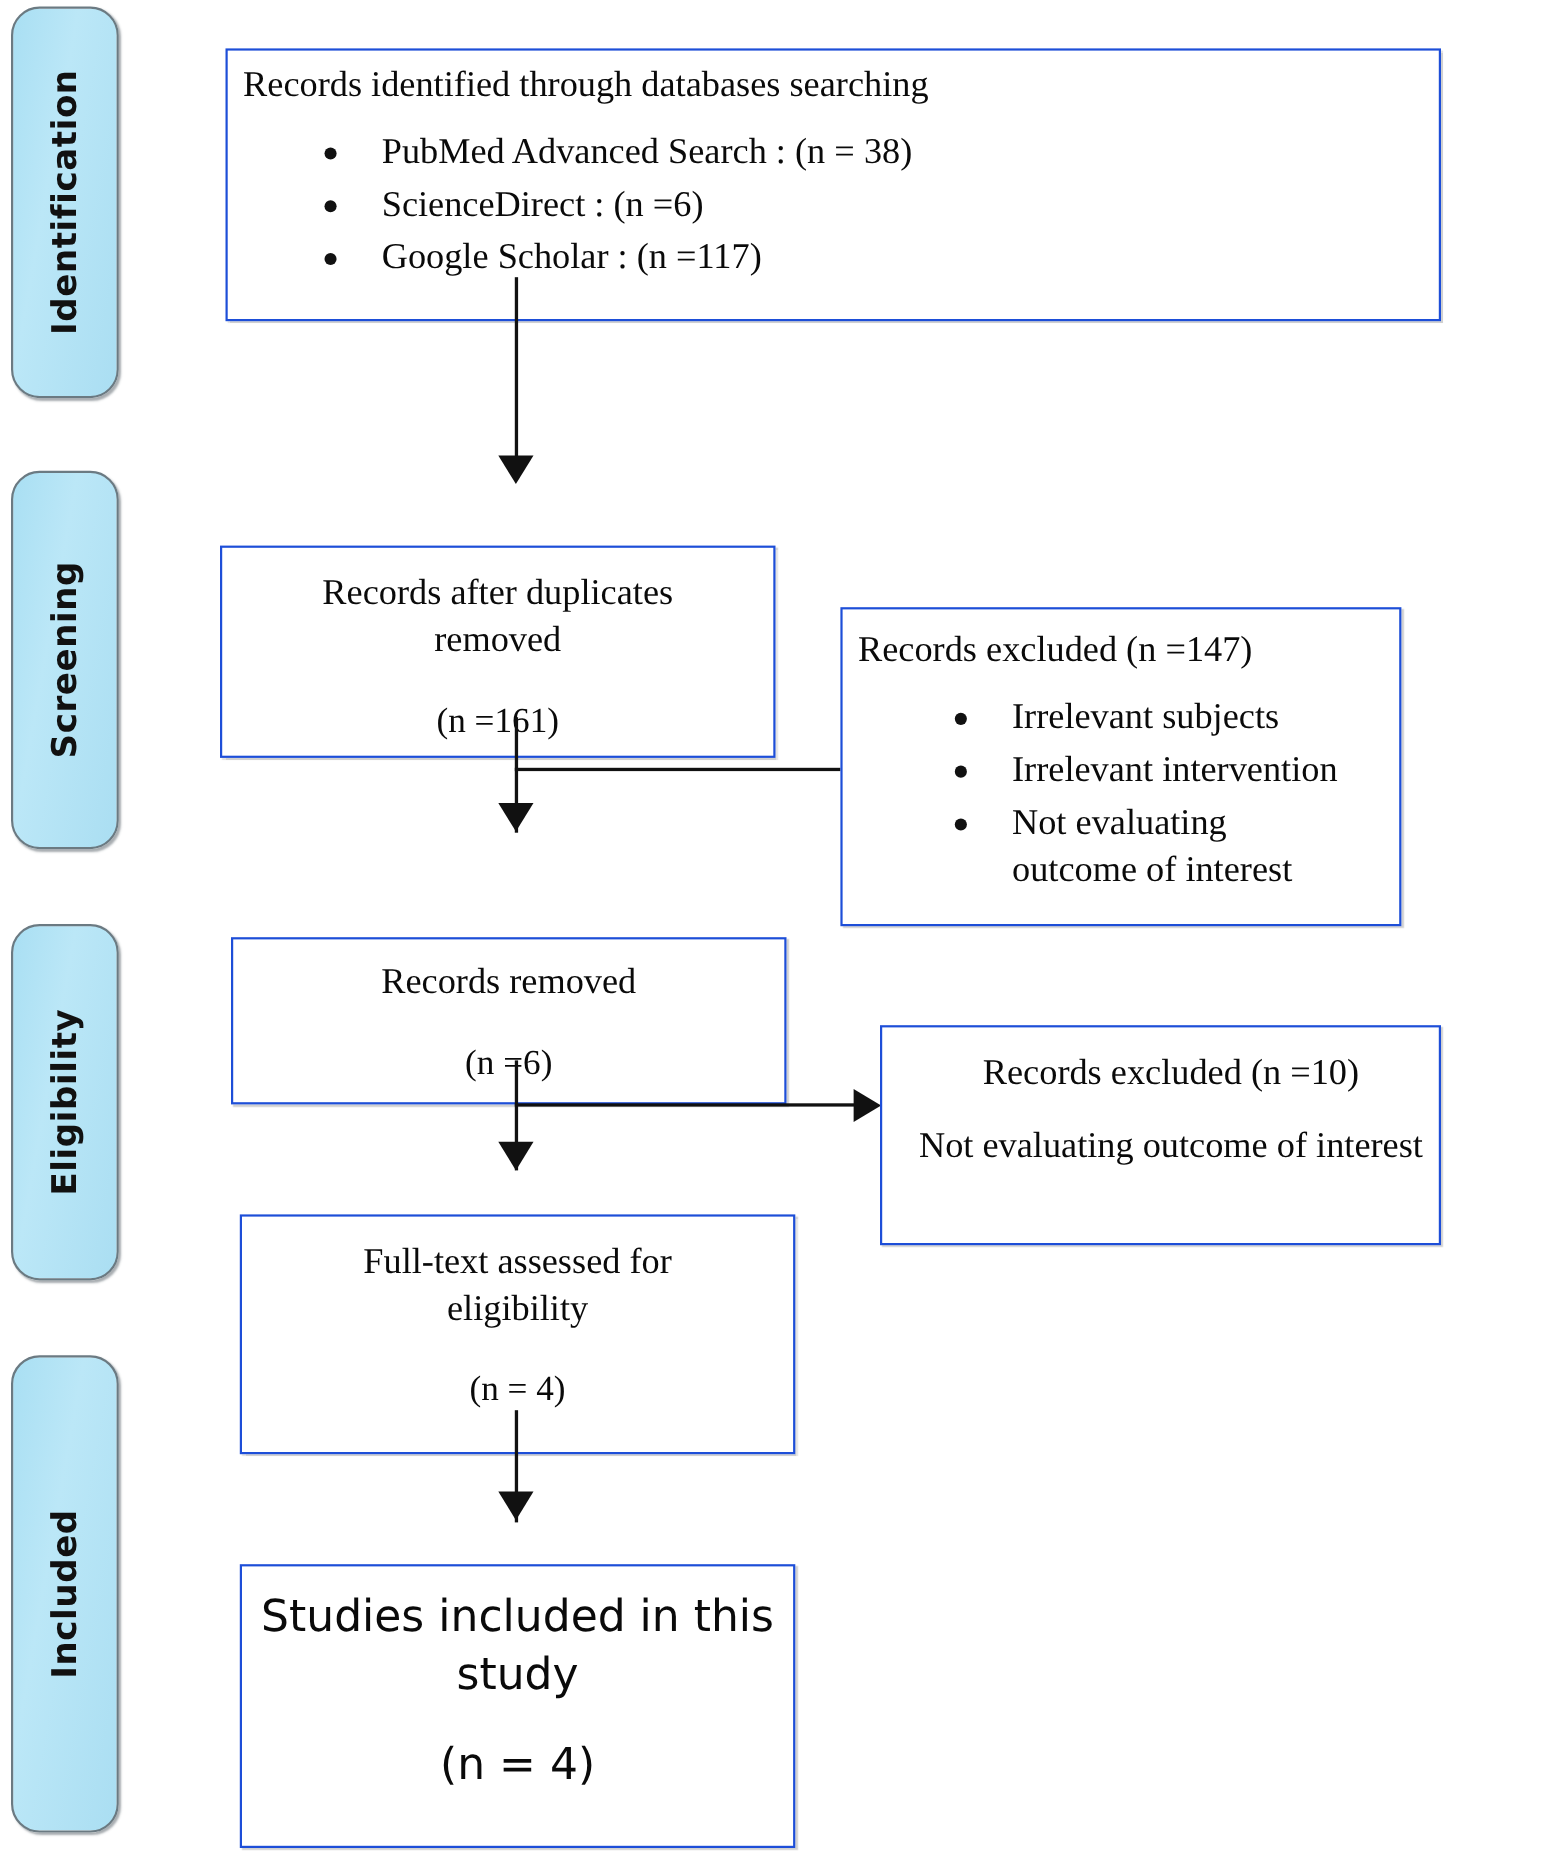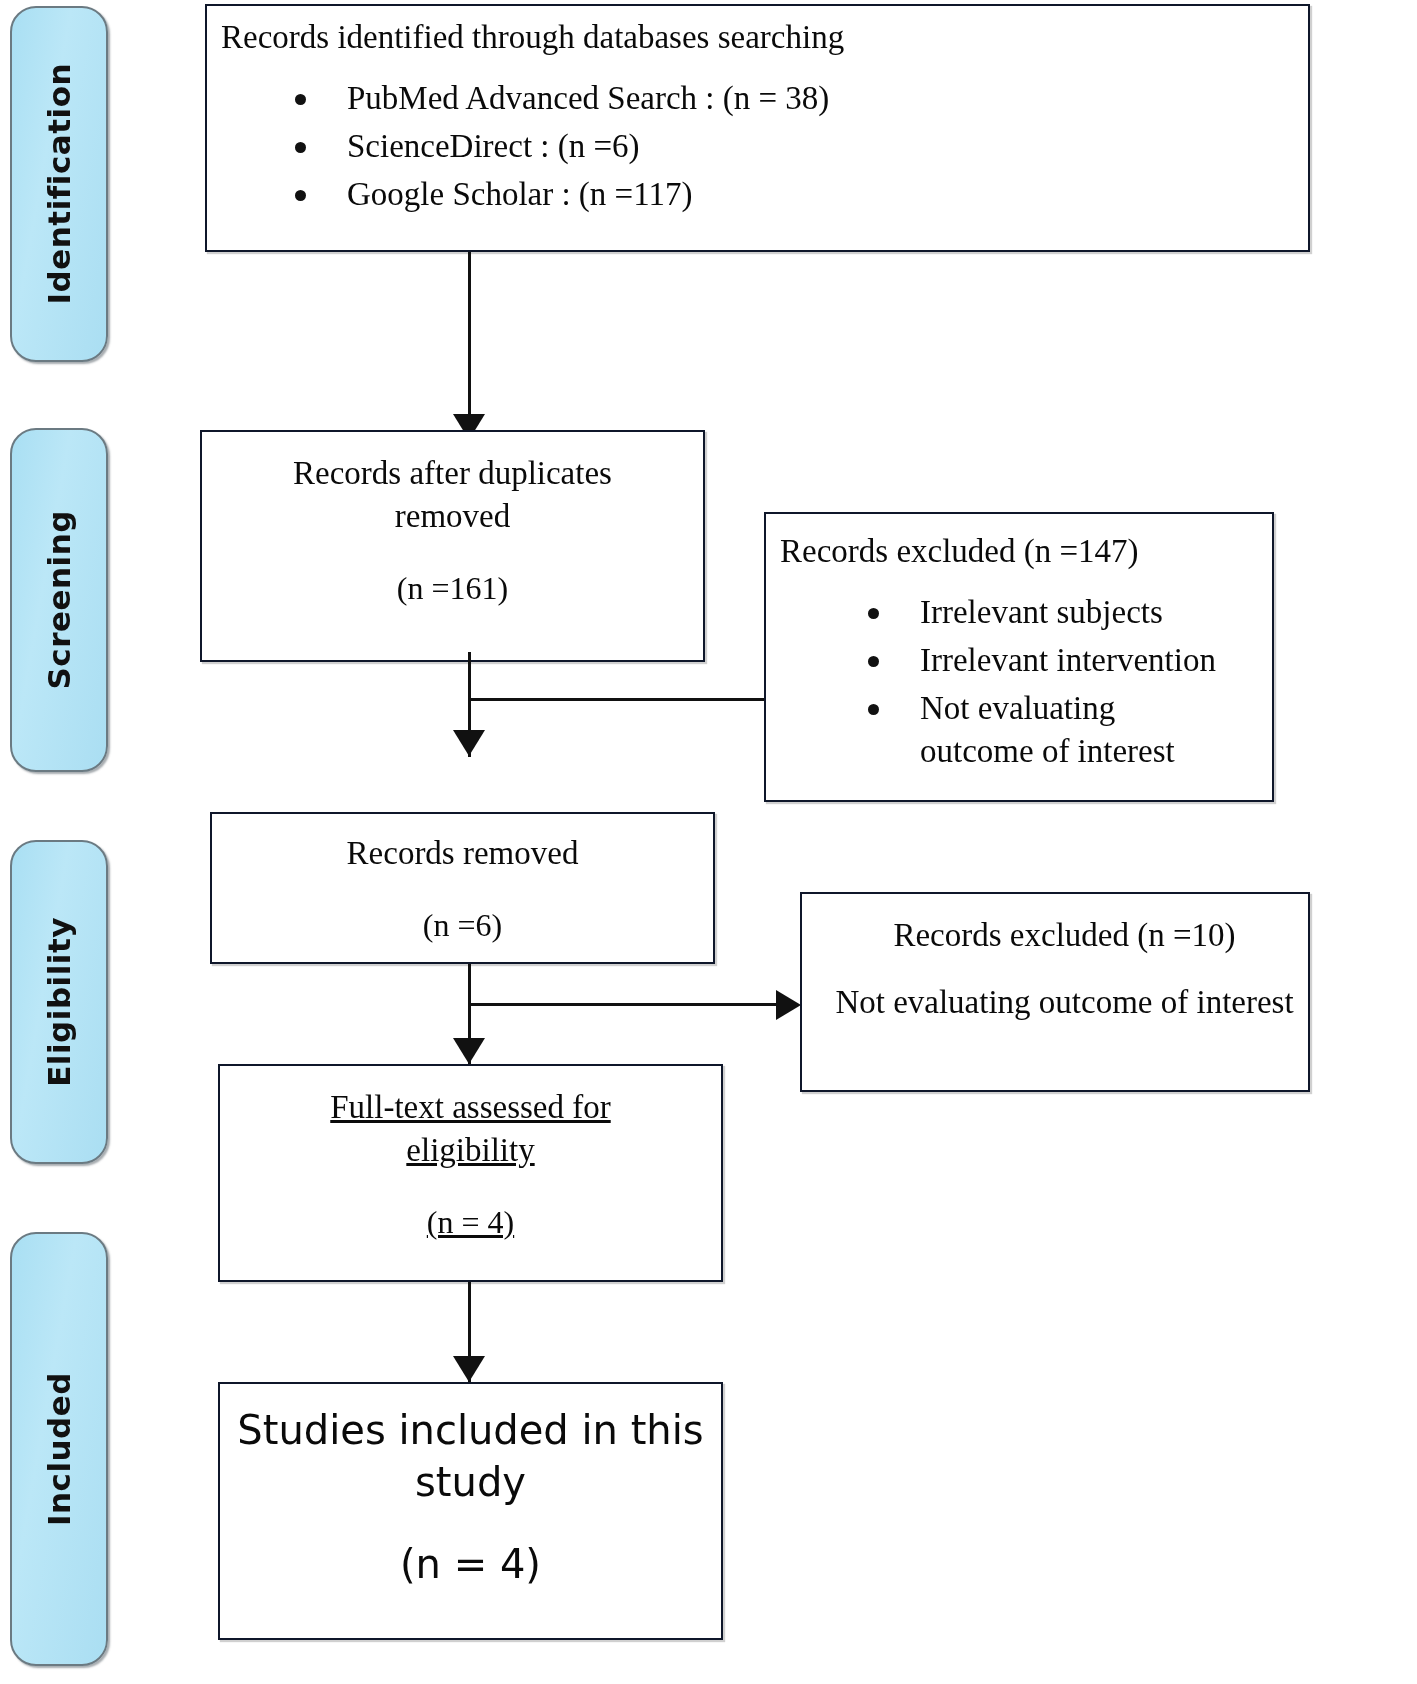--- a/index.html
+++ b/index.html
@@ -38,24 +38,25 @@
     color: #111111;
     writing-mode: vertical-rl;
     transform: rotate(180deg);
     white-space: nowrap;
   }
 
   
   .flow-box {
     position: absolute;
     background: #ffffff;
-    border: 2px solid #0f172a;
+    border: 2px solid #1d4ed8;
     box-shadow: 2px 2px 1px rgba(120,120,120,0.35);
     box-sizing: border-box;
     padding: 10px 14px;
+    margin-top: 40px;
   }
   .box-title {
     font-size: 33px;
     line-height: 1.30;
     white-space: pre-line;
   }
   .box-title.left { text-align: left; }
   .box-title.center { text-align: center; }
   .box-count {
     font-size: 32px;
@@ -161,21 +162,21 @@
       <li>
         <span class="bullet-dot"></span>
         <span>Google Scholar : (n =117)</span>
       </li>
     </ul>
   </div>
 
   <div class="vline" style="left:468px; top:252px; height:168px;"></div>
   <div class="arrow-down" style="left:453px; top:414px;"></div>
 
-  <div class="flow-box" style="left:200px; top:430px; width:505px; height:232px;">
+  <div class="flow-box" style="left:200px; top:456px; width:505px; height:193px;">
     <div class="box-title center" style="margin-top:10px;">Records after duplicates
 removed</div>
     <div class="box-count gap">(n =161)</div>
   </div>
 
   <div class="vline" style="left:468px; top:652px; height:105px;"></div>
   <div class="arrow-down" style="left:453px; top:730px;"></div>
   <div class="hline" style="left:468px; top:698px; width:310px;"></div>
   <div class="arrow-right" style="left:776px; top:685px;"></div>
 
@@ -207,21 +208,21 @@
   <div class="arrow-down" style="left:453px; top:1038px;"></div>
   <div class="hline" style="left:468px; top:1003px; width:310px;"></div>
   <div class="arrow-right" style="left:776px; top:990px;"></div>
 
   <div class="flow-box" style="left:800px; top:892px; width:510px; height:200px;padding-left:33px;">
     <div class="box-title center" style="margin-top:10px;">Records excluded (n =10)</div>
     <div class="box-sub" style="margin-top:24px;">Not evaluating outcome of
 interest</div>
   </div>
 
-  <div class="flow-box" style="left:218px; top:1064px; width:505px; height:218px;text-decoration:underline;">
+  <div class="flow-box" style="left:218px; top:1064px; width:505px; height:218px;">
     <div class="box-title center" style="margin-top:10px;">Full-text assessed for
 eligibility</div>
     <div class="box-count gap">(n = 4)</div>
   </div>
 
   <div class="vline" style="left:468px; top:1282px; height:102px;"></div>
   <div class="arrow-down" style="left:453px; top:1356px;"></div>
 
   <div class="flow-box sans" style="left:218px; top:1382px; width:505px; height:258px;">
     <div class="box-title center" style="margin-top:10px;">Studies included in this study</div>

